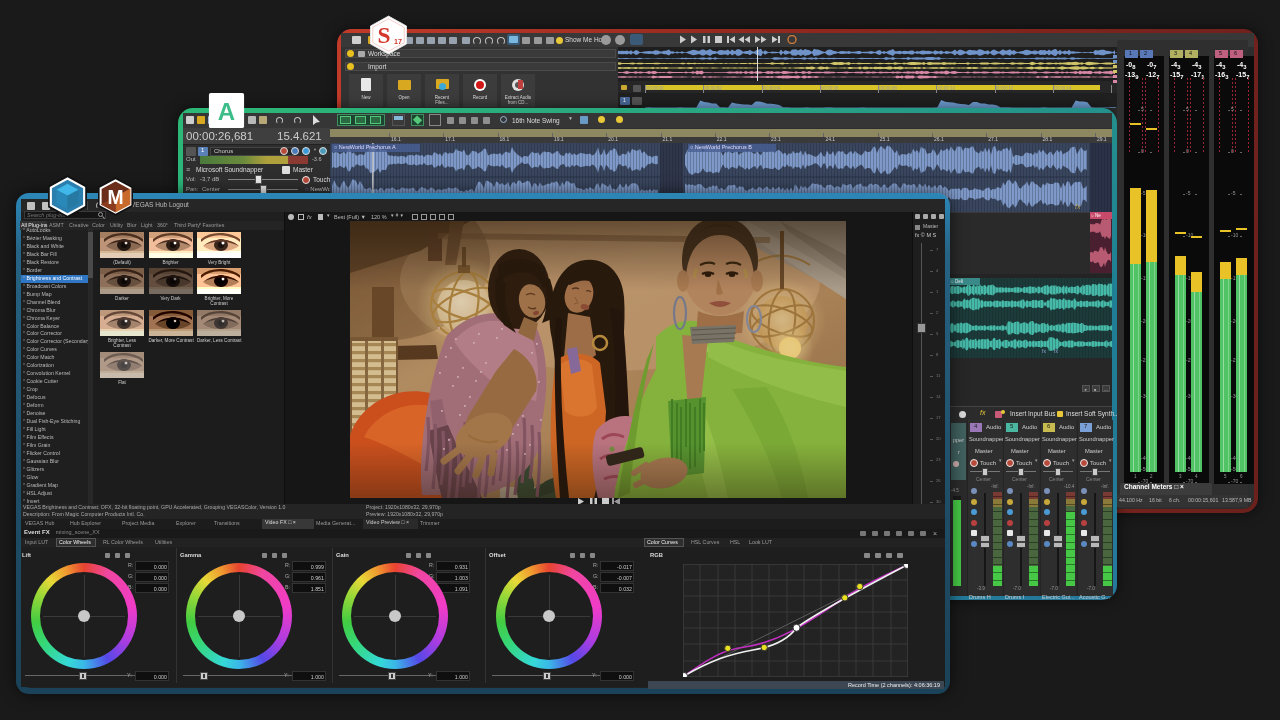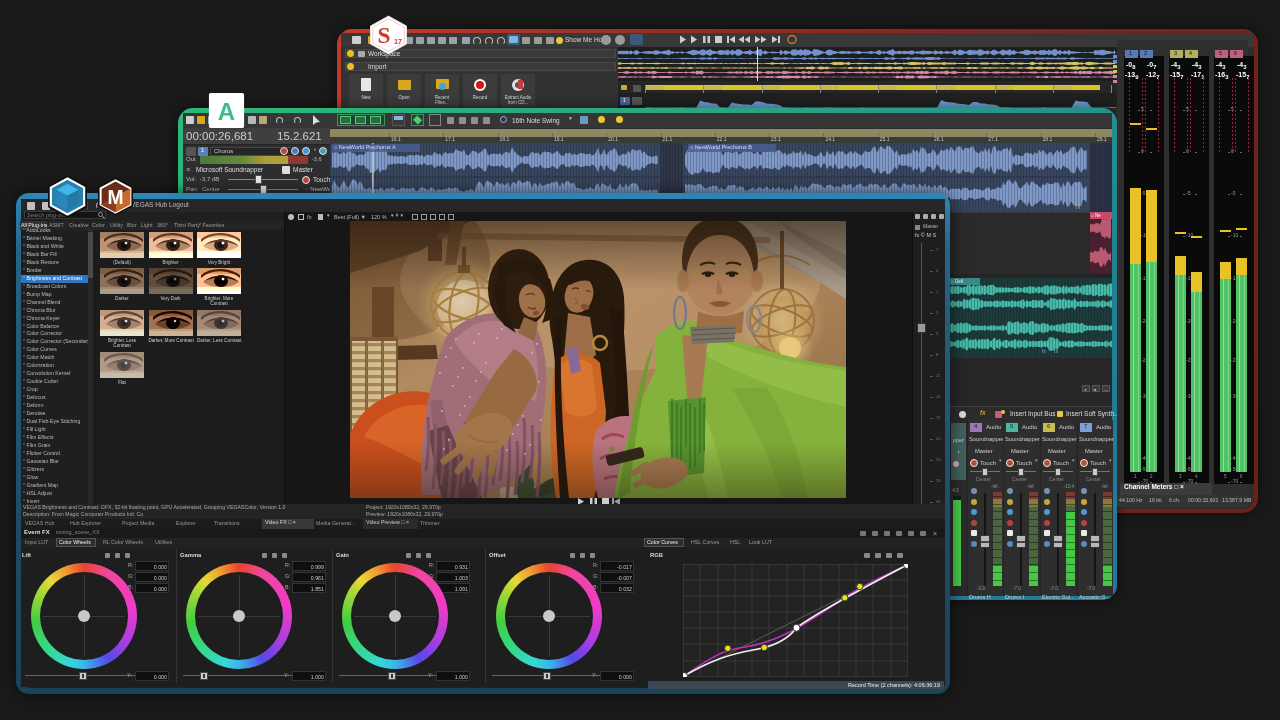--- a/index.html
+++ b/index.html
@@ -159,21 +159,21 @@
 <div class="a" style="left:471px;top:117px;width:7px;height:7px;background:#8f8f8f;border-radius:1px"></div>
 <div class="a" style="left:483px;top:117px;width:7px;height:7px;background:#8f8f8f;border-radius:1px"></div>
 <div class="a" style="left:500px;top:116px;width:7px;height:7px;border:1.5px solid #9ab8d8;border-radius:50%"></div>
 <div class="a tx" style="left:512px;top:116.5px;font-size:6.5px;color:#ddd">16th Note Swing</div>
 <div class="a tx" style="left:568px;top:116px;font-size:5px;color:#bbb">▼</div>
 <div class="a" style="left:580px;top:116px;width:8px;height:8px;background:#6a9ac8;border-radius:1px"></div>
 <div class="a" style="left:598px;top:116px;width:7px;height:7px;background:#e8c838;border-radius:50%"></div>
 <div class="a" style="left:616px;top:116px;width:7px;height:7px;background:#e8c838;border-radius:50%"></div>
 <div class="a" style="left:183px;top:128px;width:147px;height:17px;background:#3f3f3f;border-bottom:1px solid #222"></div>
 <div class="a tx" style="left:186px;top:130px;font-size:11.5px;color:#ccc;font-stretch:condensed">00:00:26,681</div>
-<div class="a tx" style="left:277px;top:130px;font-size:11.5px;color:#ccc">15.2.621</div>
+<div class="a tx" style="left:277px;top:130px;font-size:11.5px;color:#ccc">15.4.621</div>
 <div class="a" style="left:183px;top:145px;width:147px;height:48px;background:#2e2e2e"></div>
 <div class="a" style="left:186px;top:147px;width:10px;height:9px;background:#555;border-radius:1px"></div>
 <div class="a" style="left:198px;top:147px;width:10px;height:9px;background:#5a80b8;border-radius:1px"><span style="font-size:6px;color:#fff;margin-left:3px">1</span></div>
 <div class="a" style="left:210px;top:147px;width:85px;height:9px;background:#262626;border:1px solid #444"><span style="font-size:6px;color:#ccc;margin-left:3px">Chorus</span></div>
 <div class="a" style="left:280px;top:147px;width:8px;height:8px;background:#b84a3a;border-radius:50%;border:1px solid #ddd"></div>
 <div class="a" style="left:291px;top:147px;width:8px;height:8px;background:#4a7ab8;border-radius:50%;border:1px solid #ddd"></div>
 <div class="a" style="left:302px;top:147px;width:8px;height:8px;background:#3a9ad8;border-radius:50%;border:1px solid #ddd"></div>
 <div class="a tx" style="left:313px;top:148px;font-size:4px;color:#999">▼</div>
 <div class="a" style="left:319px;top:147px;width:8px;height:8px;background:#4a9ab8;border-radius:50%;border:1px solid #ddd"></div>
 <div class="a tx" style="left:186px;top:156px;font-size:6px;color:#bbb">Out</div>

